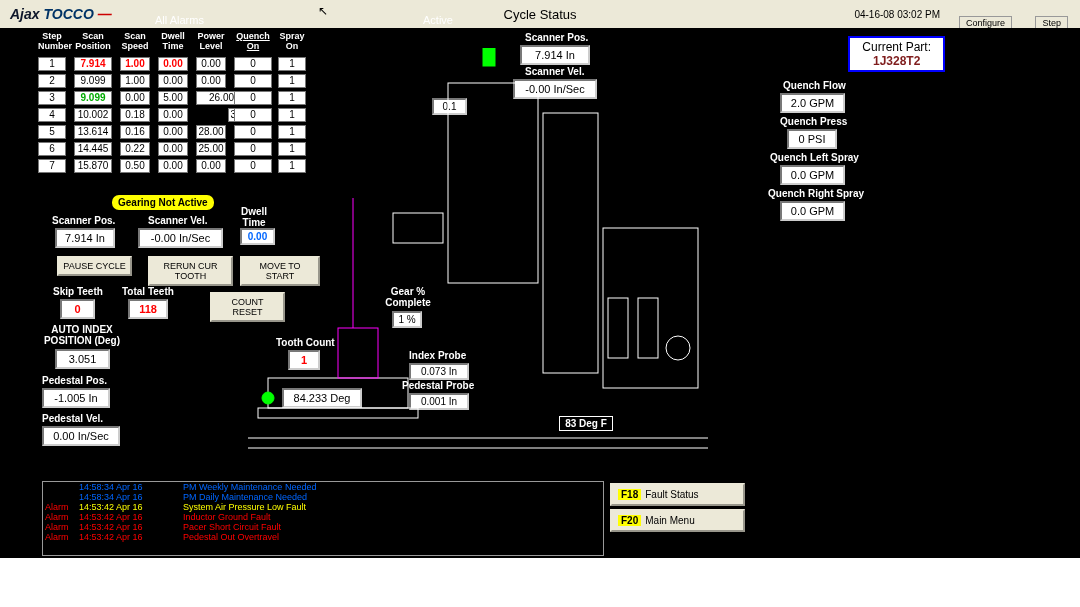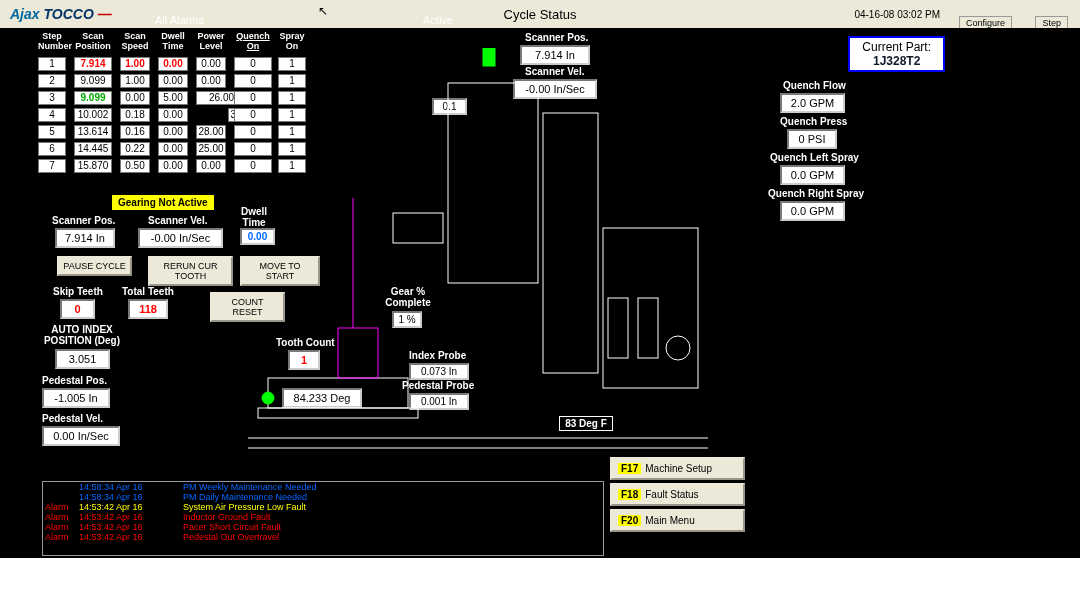--- a/index.html
+++ b/index.html
@@ -1,43 +1,43 @@
 <!DOCTYPE html>
 <html><head>
 <meta charset="utf-8">
 <style>
 * { margin: 0; padding: 0; box-sizing: border-box; font-family: Arial, sans-serif; }
 body { background: #fff; width: 1080px; height: 607px; overflow: hidden; position: relative; }
 .main-area { background: #000; position: absolute; top: 28px; left: 0; width: 1080px; height: 530px; }
 .header-bar { position: absolute; top: 0; left: 0; width: 1080px; height: 28px; background: #ece9d8; display: flex; align-items: center; }
 .logo { font-weight: bold; font-style: italic; font-size: 14px; color: #000080; margin-left: 10px; }
-.logo-red { color: #0369a1; }
+.logo-red { color: #0f172a; }
 .title { position: absolute; left: 50%; transform: translateX(-50%); font-size: 13px; color: #000; }
 .datetime { position: absolute; right: 140px; font-size: 10px; color: #000; }
 .header-btn { position: absolute; background: #ece9d8; border: 1px solid #999; font-size: 9px; padding: 1px 6px; cursor: pointer; }
 .cursor-icon { position: absolute; top: 4px; left: 318px; font-size: 12px; color: #000; }
 
 .table-area { position: absolute; top: 3px; left: 38px; }
 .col-header { color: #fff; font-size: 9px; font-weight: bold; text-align: center; position: absolute; line-height: 10px; }
 .data-cell { background: #fff; border: 1px solid #777; font-size: 10px; text-align: center; height: 14px; line-height: 12px; position: absolute; }
 .data-cell.red { color: #f00; font-weight: bold; }
 .data-cell.green { color: #0a0; font-weight: bold; }
 
 .label-white { color: #fff; font-size: 10px; font-weight: bold; position: absolute; text-align: center; }
 .value-box { background: #fff; border: 2px inset #ccc; font-size: 11px; text-align: center; position: absolute; padding: 2px 4px; }
 .value-box.sm { font-size: 10px; padding: 1px 3px; }
-.highlight-box { background: #ff0; color: #000; font-size: 10px; font-weight: bold; text-align: center; position: absolute; padding: 2px 6px; }
+.highlight-box { background: #ff0; color: #000; font-size: 10px; font-weight: bold; text-align: center; position: absolute; padding: 2px 6px; border-radius: 7px; }
 .red-text { color: #f00; font-weight: bold; }
 .blue-text { color: #06f; font-weight: bold; }
 
 .btn { background: #ece9d8; border: 2px outset #ece9d8; font-size: 9px; position: absolute; padding: 3px 4px; cursor: pointer; text-align: center; }
 
 .current-part-box { position: absolute; top: 8px; right: 135px; border: 2px solid #00f; background: #fff; padding: 2px 12px; text-align: center; }
 .current-part-label { font-size: 12px; color: #000; text-align: left; }
-.current-part-val { font-size: 12px; color: #0f172a; font-weight: bold; }
+.current-part-val { font-size: 12px; color: #7f1d1d; font-weight: bold; }
 
 .alarm-area { position: absolute; bottom: 2px; left: 42px; width: 562px; height: 75px; background: #000; border: 1px solid #999; }
 .alarm-header { color: #fff; font-size: 11px; position: absolute; top: -14px; }
 .alarm-row { font-size: 9px; line-height: 10px; display: flex; gap: 6px; padding-left: 2px; }
 .alarm-type { color: #f00; width: 28px; }
 .alarm-time { width: 98px; }
 .alarm-msg { }
 .alarm-row.blue { color: #06f; }
 .alarm-row.red { color: #f00; }
 .alarm-row.yellow { color: #ff0; }
@@ -260,17 +260,16 @@
           <span class="alarm-msg">Pacer Short Circuit Fault</span>
         </div>
         <div class="alarm-row red">
           <span class="alarm-type" style="color: rgb(255, 0, 0);">Alarm</span>
           <span class="alarm-time">14:53:42 Apr 16</span>
           <span class="alarm-msg">Pedestal Out Overtravel</span>
         </div>
       </div>
   </div>
 
-  <button class="fkey-btn" style="top:429px;left:610px"><span class="fkey-num">F17</span><span>Machine Setup</span></button>
   <button class="fkey-btn" style="top:455px;left:610px"><span class="fkey-num">F18</span><span>Fault Status</span></button>
   <button class="fkey-btn" style="top:481px;left:610px"><span class="fkey-num">F20</span><span>Main Menu</span></button>
 
 </div>
 
 </body></html>

